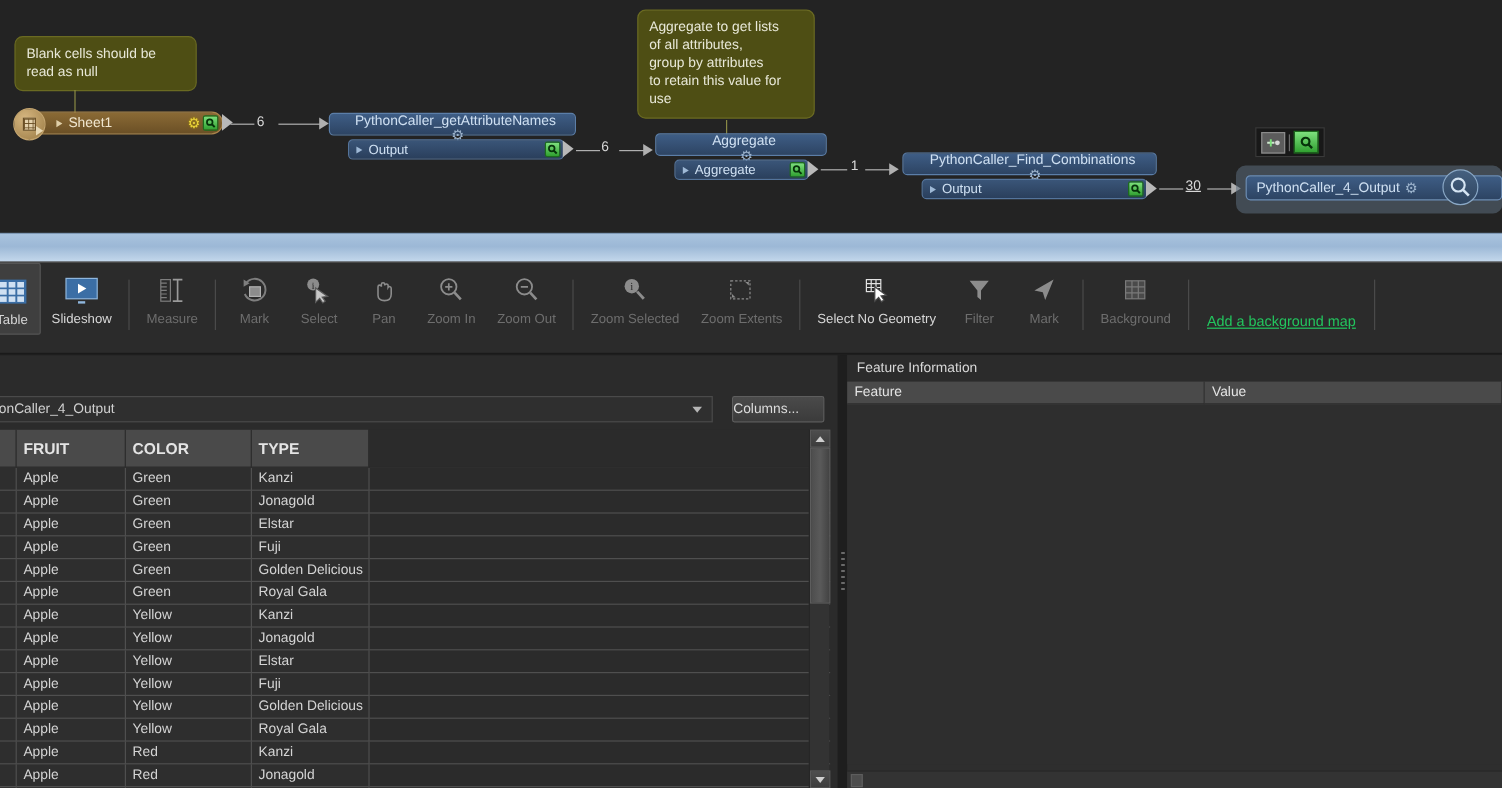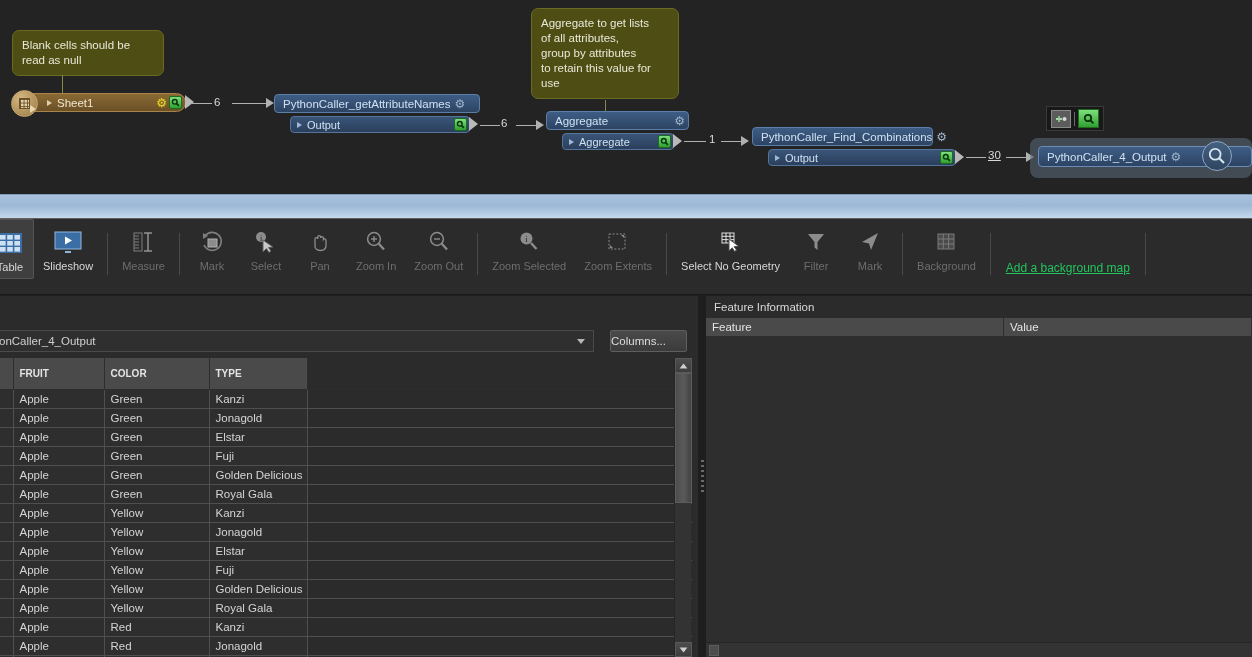--- a/index.html
+++ b/index.html
@@ -43,20 +43,21 @@
     border-radius: 4px;
     display: flex; align-items: center;
     font-size: 11.5px;
     color: #cfe0f2;
     white-space: nowrap;
   }
   .node-main {
     background: linear-gradient(180deg,#3e5d85 0%, #2d4463 100%);
     border: 1px solid #5b7ea8;
     padding: 0 3px 0 8px;
+    flex-direction: column;
   }
   .node-port {
     background: linear-gradient(180deg,#3a5578 0%,#2a3f5c 100%);
     border: 1px solid #54749b;
     border-radius: 4px;
     padding: 0 2px 0 6px;
     height: 17px;
     font-size: 11px;
   }
   .node-reader {
@@ -208,21 +209,21 @@
     position:absolute;left:610px;top:0;width:77px;height:22px;
     background:linear-gradient(180deg,#4a4a4a,#3b3b3b);
     border:1px solid #5e5e5e;border-radius:2px;
     display:flex;align-items:center;justify-content:flex-start;
     color:#dcdcdc;font-size:11.5px;
   }
 
   .tablewrap { position:absolute;left:0;top:62px;width:692px;height:299px;overflow:hidden;background:#2e2e2e;}
   table.grid { border-collapse:collapse; width:692px; table-layout:fixed; }
   table.grid th {
-    background:#4a4a4a; color:#e4e4e4; font-size:10px; font-weight:bold;
+    background:#4a4a4a; color:#e4e4e4; font-size:13px; font-weight:bold;
     text-align:left; padding:3px 0 3px 6px; height:31px;
     border-right:1px solid #2e2e2e; border-bottom:1px solid #2e2e2e;
   }
   table.grid td {
     background:#2e2e2e; color:#d4d4d4; font-size:11.5px;
     padding:2px 0 2px 6px; height:19px;
     border-right:1px solid #4f4f4f; border-bottom:1px solid #4f4f4f;
   }
   .c-rn { width:13px; }
   .c-a  { width:91px; }
@@ -332,21 +333,21 @@
           </svg>
       </span>
       <span class="port-out" style="top:0;"></span>
     </div>
 
     <div class="conn" style="left:684px;top:141px;width:22px;"></div>
     <div class="conn-label" style="left:709px;top:133px;">1</div>
     <div class="conn" style="left:721px;top:141px;width:22px;"></div>
     <div class="conn-head" style="left:741px;top:136px;"></div>
 
-    <div class="node node-main" style="left:752px;top:127px;width:181px;justify-content:space-between;">
+    <div class="node node-main" style="left:752px;top:127px;width:212px;justify-content:space-between;">
       <span>PythonCaller_Find_Combinations</span>
       <span class="gear">⚙</span>
     </div>
     <div class="node node-port" style="left:768px;top:149px;width:188px;">
       <span class="tri"></span>
       <span>Output</span>
       <span style="flex:1"></span>
       <span class="magn">
         <svg width="9" height="9" viewBox="0 0 10 10">
             <circle cx="4.2" cy="4.2" r="2.6" fill="none" stroke="#06330a" stroke-width="1.6"></circle>

